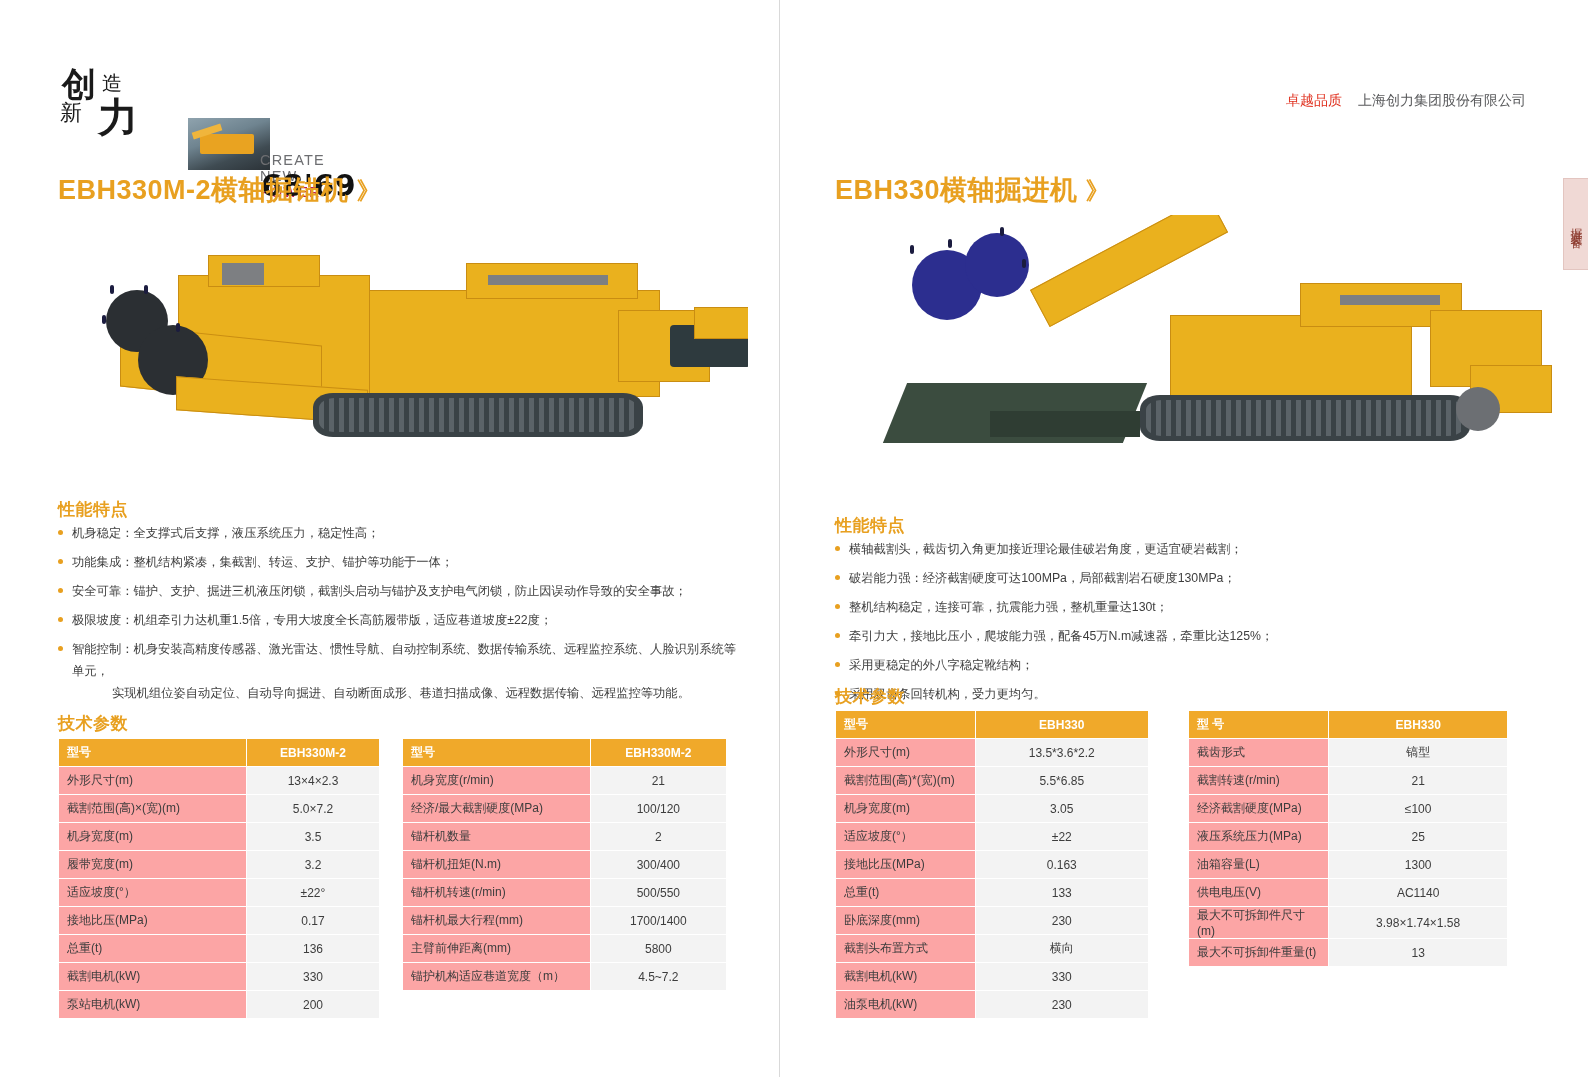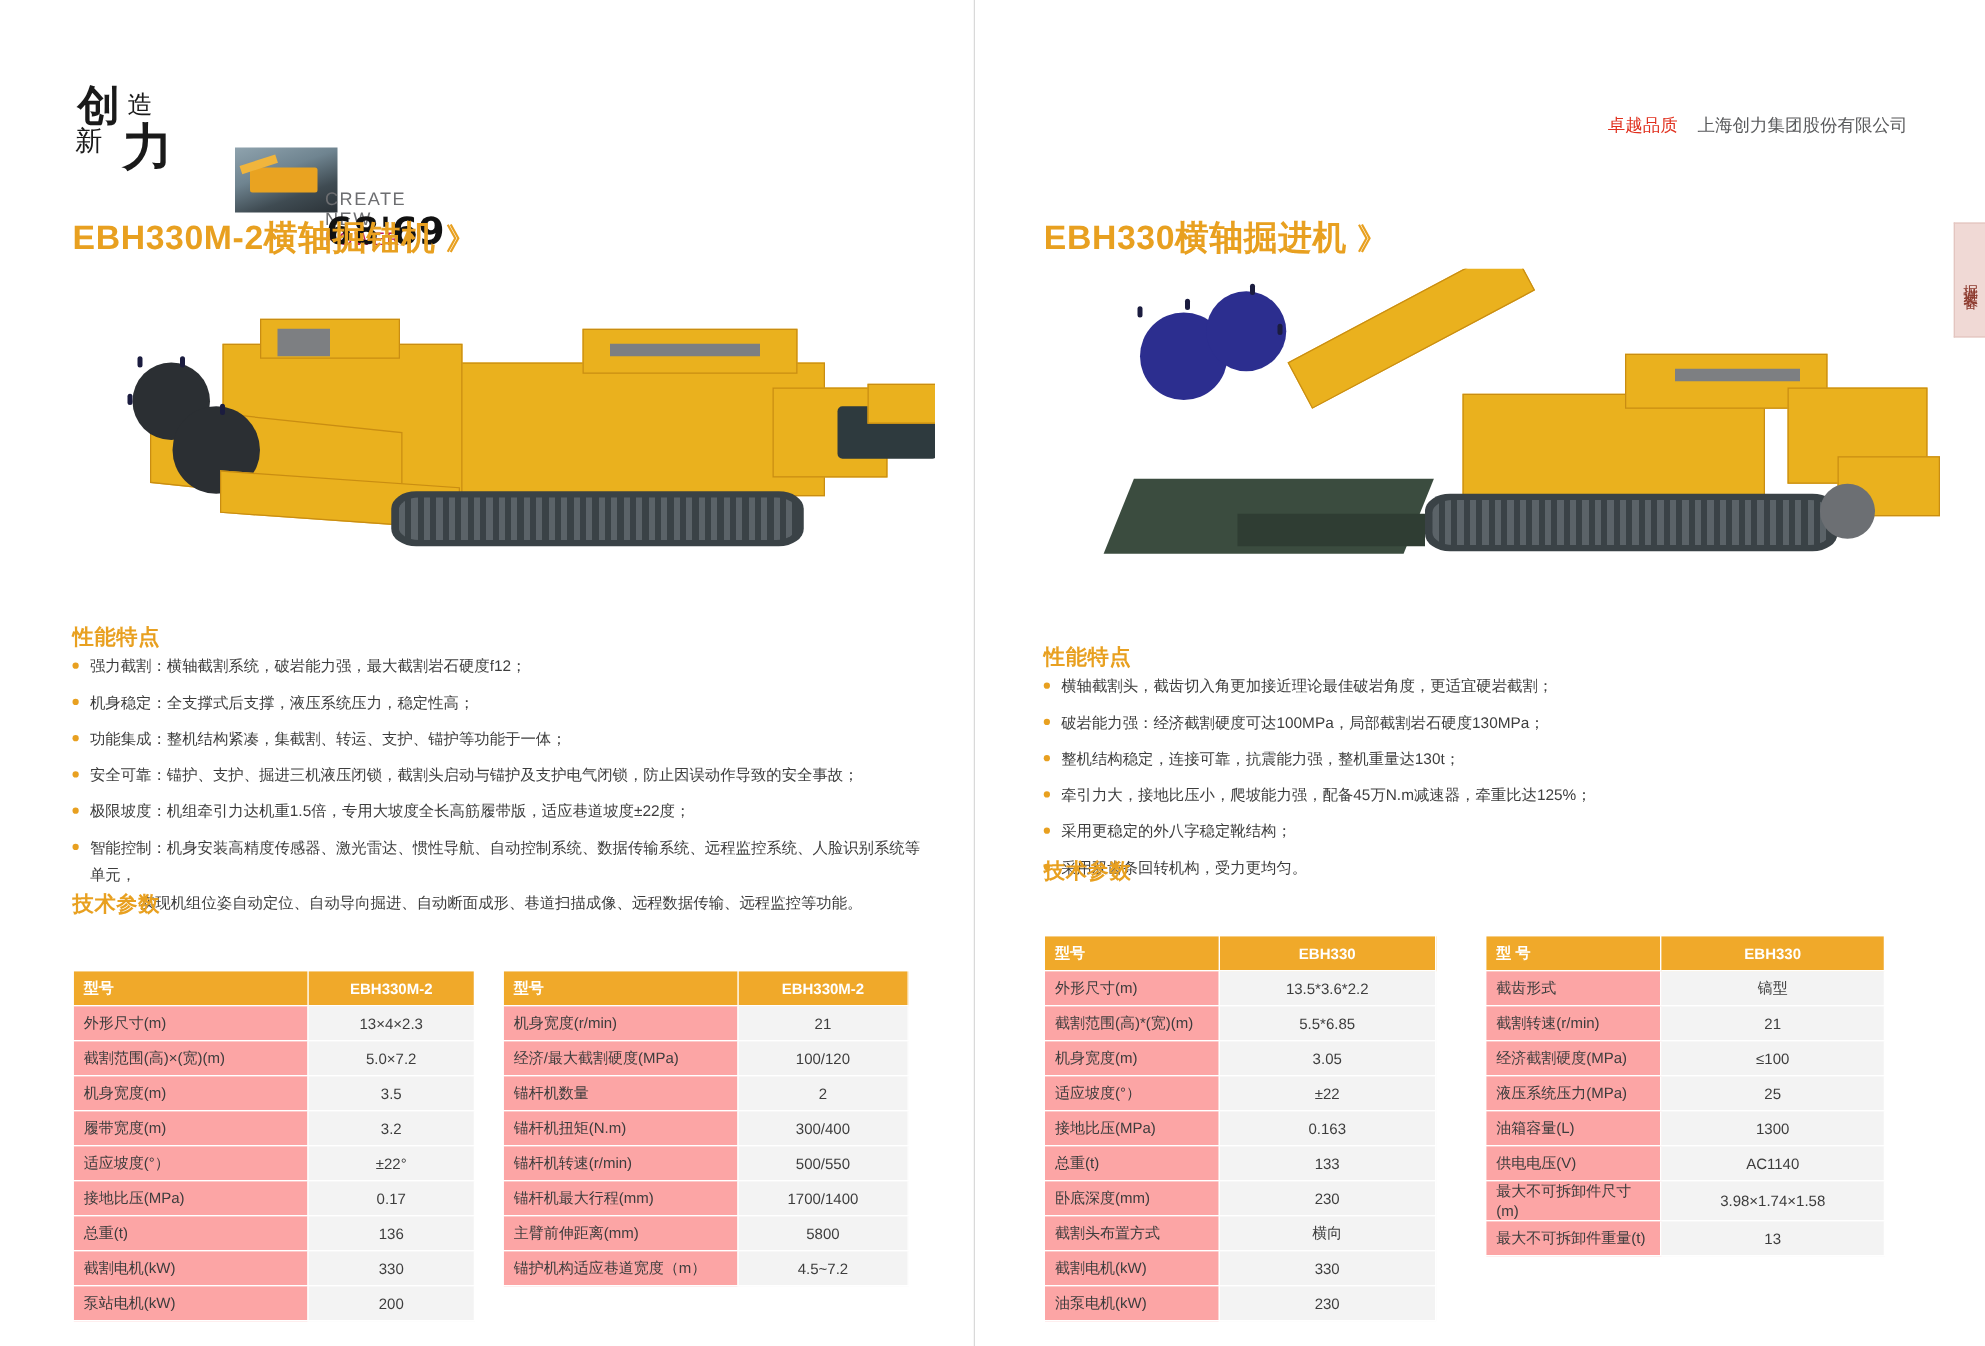--- a/index.html
+++ b/index.html
@@ -109,21 +109,21 @@
     border-radius:16px/10px;
   }
   .drum{
     position:absolute;border-radius:50%;background:#2b2f33;
   }
   .drum.blue{background:#2c2e8f;}
   .pick{position:absolute;width:4px;height:9px;background:#1b1c3f;border-radius:2px;}
 
   
   table.spec{
-    border-collapse:collapse;position:absolute;font-size:12px;margin-top:38px;
+    border-collapse:collapse;position:absolute;font-size:12px;
   }
   table.spec td,table.spec th{
     border:1px solid #ffffff;
     padding:0 8px;height:27px;
     text-align:center;color:#3d3d3d;font-weight:normal;
   }
   table.spec tr.head td{
     background:#f0a92a;color:#ffffff;font-weight:bold;
   }
   table.spec td.k{
@@ -193,21 +193,20 @@
 
       <div class="m-track" style="left:255px;top:178px;width:330px;height:44px;"></div>
       <div class="m-dark" style="left:612px;top:110px;width:80px;height:42px;border-radius:4px;"></div>
       <div class="m-body" style="left:636px;top:92px;width:56px;height:30px;"></div>
     </div>
 
     <div class="sec-title" style="left:58px;top:498px;">性能特点</div>
 
     <div class="bullets" style="left:58px;top:522px;width:690px;">
       <ul>
-        <li>强力截割：横轴截割系统，破岩能力强，最大截割岩石硬度f12；</li>
         <li>机身稳定：全支撑式后支撑，液压系统压力，稳定性高；</li>
         <li>功能集成：整机结构紧凑，集截割、转运、支护、锚护等功能于一体；</li>
         <li>安全可靠：锚护、支护、掘进三机液压闭锁，截割头启动与锚护及支护电气闭锁，防止因误动作导致的安全事故；</li>
         <li>极限坡度：机组牵引力达机重1.5倍，专用大坡度全长高筋履带版，适应巷道坡度±22度；</li>
         <li>
           <span>智能控制：机身安装高精度传感器、激光雷达、惯性导航、自动控制系统、数据传输系统、远程监控系统、人脸识别系统等单元，</span>
           <span class="sub">实现机组位姿自动定位、自动导向掘进、自动断面成形、巷道扫描成像、远程数据传输、远程监控等功能。</span>
         </li>
       </ul>
     </div>

